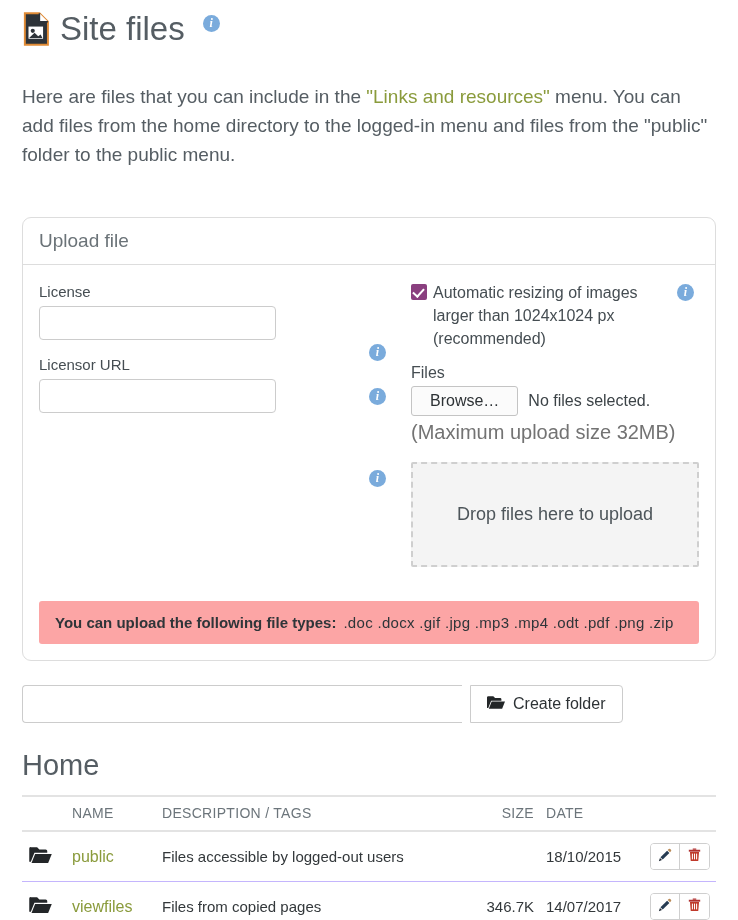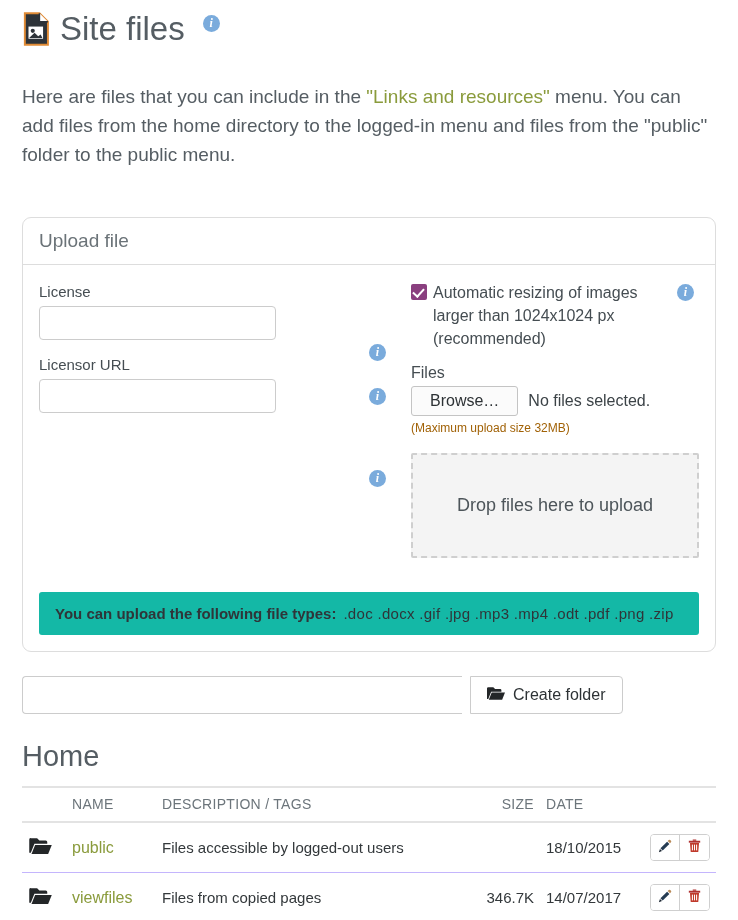--- a/index.html
+++ b/index.html
@@ -160,38 +160,38 @@
   .browse-btn {
     border: 1px solid #c4c4c4;
     border-radius: 3px;
     background: #fbfbfb;
     font-size: 16px;
     color: #2d3235;
     padding: 5px 18px;
     font-family: "Liberation Sans", sans-serif;
   }
   .nofiles { font-size: 16px; color: #3c4347; margin-left: 10px; }
-  .maxsize { font-size: 12px; color: #a16207; margin-top: 5px; }
+  .maxsize { font-size: 20px; color: #737373; margin-top: 5px; }
 
   .dropzone {
     margin-top: 18px;
     height: 105px;
     border: 2px dashed #cfcfcf;
     background: #f4f4f4;
     display: flex;
     align-items: center;
     justify-content: center;
     font-size: 18px;
     color: #4d555a;
     border-radius: 2px;
   }
 
   .filetypes {
     margin: 18px 16px 16px 16px;
-    background: #14b8a6;
+    background: #fca5a5;
     border-radius: 3px;
     padding: 13px 16px;
     font-size: 15px;
     color: #2f3539;
   }
   .filetypes b { font-weight: bold; }
   .filetypes .exts { margin-left: 7px; letter-spacing: 0.3px; }
 
   
   .createrow { display: flex; margin-top: 24px; gap: 8px; }

